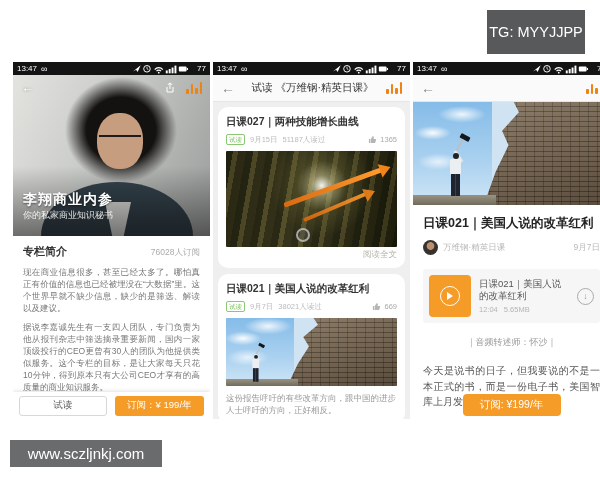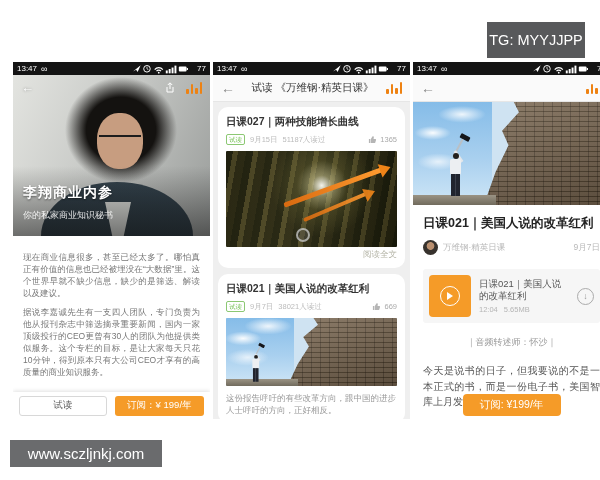--- a/index.html
+++ b/index.html
@@ -1,20 +1,20 @@
 <!DOCTYPE html>
 <html><head>
 <meta charset="utf-8">
 <style>
   html,body{margin:0;padding:0;background:#fff;}
   .canvas{position:relative;width:600px;height:480px;background:#fff;overflow:hidden;
           font-family:"Liberation Sans","DejaVu Sans",sans-serif;-webkit-font-smoothing:antialiased;}
 
   
-  .tg-box{position:absolute;top:22px;left:487px;width:98px;height:36px;background:#58595b;
+  .tg-box{position:absolute;top:10px;left:487px;width:98px;height:44px;background:#58595b;
           color:#fff;font-size:14.5px;display:flex;align-items:center;justify-content:center;}
   .watermark{position:absolute;top:440px;left:10px;width:152px;height:27px;background:#6a6b6d;
           color:#fff;font-size:15px;display:flex;align-items:center;justify-content:center;}
 
   
   .phones{position:absolute;top:62px;left:13px;width:597px;height:357px;display:flex;gap:3px;}
   .phone{width:197px;height:357px;position:relative;background:#fff;overflow:hidden;}
 
   
   .statusbar{height:13px;background:#141414;color:#fff;font-size:8px;display:flex;
@@ -47,21 +47,21 @@
              background:linear-gradient(180deg,#32414b,#202e37);border-radius:50% 50% 0 0/100% 100% 0 0;}
   .p1-shirt{position:absolute;left:92px;bottom:0;width:26px;height:34px;background:#dfe1dd;
             clip-path:polygon(0 0,100% 0,72% 100%,28% 100%);}
   .p1-shade{position:absolute;left:0;right:0;bottom:0;height:70px;
             background:linear-gradient(180deg,rgba(25,25,25,0),rgba(25,25,25,.55));}
   .ph-top{position:absolute;top:5px;left:0;right:0;display:flex;align-items:center;gap:10px;padding:0 8px;}
   .ph-back{color:#fff;font-size:13px;margin-right:auto;text-shadow:0 0 3px rgba(0,0,0,.45);}
   .share-ic{width:12px;height:12px;display:block;}
   .ph-titles{position:absolute;left:10px;bottom:14px;}
   .ph-title{font-size:14px;font-weight:bold;color:#fff;letter-spacing:1px;text-shadow:0 1px 2px rgba(0,0,0,.5);}
-  .ph-sub{margin-top:7px;font-size:9px;color:rgba(255,255,255,.88);}
+  .ph-sub{margin-top:0;font-size:9px;color:rgba(255,255,255,.88);}
   .s1-content{position:absolute;top:174px;bottom:27px;left:0;right:0;padding:8px 10px 0;
               overflow:hidden;background:#fff;}
   .s1-sechead{display:flex;justify-content:space-between;align-items:baseline;}
   .s1-sectitle{font-size:11px;font-weight:bold;color:#333;}
   .s1-subs{font-size:8.5px;color:#aaa;}
   .s1-p{margin:7px 0 0;font-size:8.5px;color:#787878;line-height:12px;text-align:justify;}
   .s1-bottom{position:absolute;bottom:0;left:0;right:0;height:27px;background:#fff;display:flex;
              align-items:center;gap:8px;padding:0 6px;box-shadow:0 -1px 4px rgba(0,0,0,.12);}
   .btn-trial{flex:1;height:20px;background:#fff;border:1px solid #d8d8d8;border-radius:3px;
              font-size:9.5px;color:#555;font-family:inherit;}
@@ -201,20 +201,24 @@
               <i class="cb4"></i>
           </span>
         </div>
         <div class="ph-titles">
           <div class="ph-title">李翔商业内参</div>
           <div class="ph-sub">你的私家商业知识秘书</div>
         </div>
       </div>
 
       <div class="s1-content">
+        <div class="s1-sechead">
+          <span class="s1-sectitle">专栏简介</span>
+          <span class="s1-subs">76028人订阅</span>
+        </div>
         <p class="s1-p">现在商业信息很多，甚至已经太多了。哪怕真正有价值的信息也已经被埋没在“大数据”里。这个世界早就不缺少信息，缺少的是筛选、解读以及建议。</p>
         <p class="s1-p">据说李嘉诚先生有一支四人团队，专门负责为他从报刊杂志中筛选摘录重要新闻，国内一家顶级投行的CEO更曾有30人的团队为他提供类似服务。这个专栏的目标，是让大家每天只花10分钟，得到原本只有大公司CEO才享有的高质量的商业知识服务。</p>
 
       </div>
 
       <div class="s1-bottom">
         <button class="btn-trial">试读</button>
         <button class="btn-sub">订阅：¥ 199/年</button>
       </div>
     </section>

